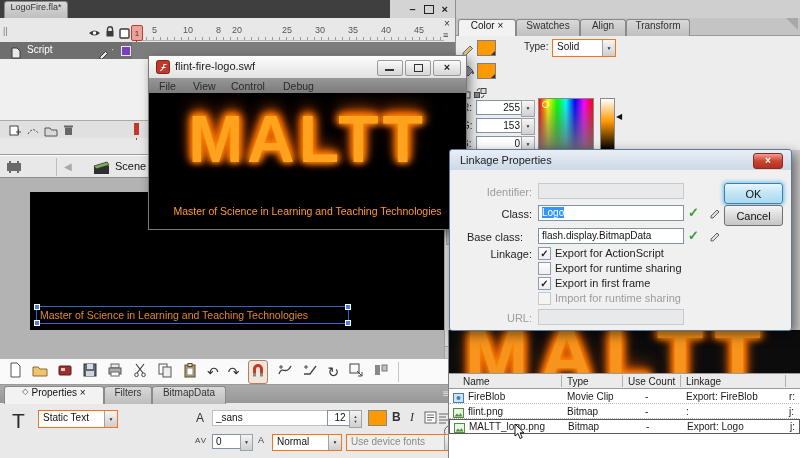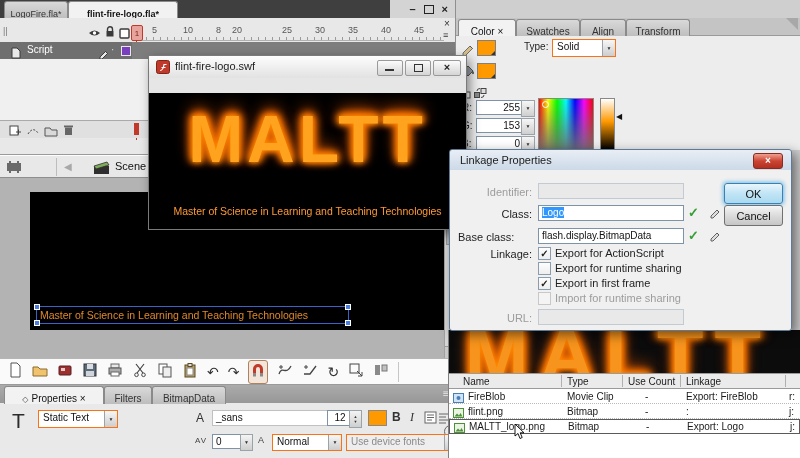--- a/index.html
+++ b/index.html
@@ -9,39 +9,36 @@
   .fld.dis{background:#e9e9e9;border-color:#c2cad2}
   .ddwrap{position:absolute;background:#fff;border:1px solid #f97316;font-size:10px;color:#111;line-height:14px;padding-left:4px;white-space:nowrap;overflow:hidden}
   .ddarrow{position:absolute;right:0;top:0;bottom:0;width:12px;background:linear-gradient(#f7f7f7,#cdcdcd);border-left:1px solid #9aa2aa;color:#333;font-size:5px;display:flex;align-items:center;justify-content:center}
   .vbtn{position:absolute;display:flex;align-items:center;justify-content:center;font-size:11px;color:#111;background:linear-gradient(#f6f6f6,#dedede 45%,#c6c6c6);border:1px solid #707070;border-radius:3px;cursor:default}
   .vbtn.primary{background:linear-gradient(#eaf6fd,#c4e6f6 45%,#a9d9f0);border-color:#3c7fb1;box-shadow:0 0 4px 1px #6fbbe8}
   .chk{position:absolute;width:11px;height:11px;background:linear-gradient(#fdfdfd,#eee);border:1px solid #8a9cae;display:flex;align-items:center;justify-content:center;font-size:10px;font-weight:bold;color:#1c1c1c;line-height:1}
   .chk.dis{border-color:#c8c8c8;background:#f4f4f4}
   .lbl{position:absolute;font-size:11px;color:#1e1e1e;white-space:nowrap}
   .lbl.dis{color:#9c9c9c}
   .gcheck{position:absolute;color:#35a035;font-size:13px;font-weight:bold}
-  .tab{position:absolute;border:1px solid #8a8a8a;border-bottom:none;border-radius:3px 3px 0 0;font-size:10px;display:flex;align-items:flex-end;justify-content:center;white-space:nowrap}
+  .tab{position:absolute;border:1px solid #8a8a8a;border-bottom:none;border-radius:3px 3px 0 0;font-size:10px;display:flex;align-items:flex-start;justify-content:center;white-space:nowrap}
   .tab.on{background:#f2f2f2;color:#111}
   .tab.off{background:linear-gradient(#d9d9d9,#bdbdbd);color:#333}
   .colhdr{position:absolute;font-size:10px;color:#222;white-space:nowrap}
   .cell{position:absolute;font-size:10px;color:#1a1a1a;white-space:nowrap}
   .rowline{position:absolute;left:0;right:0;border-bottom:1px dotted #b9b9b9}
   .firetxt{font-weight:bold;color:#ffa31e;text-shadow:0 0 5px #ff9000,0 -3px 9px #ff7400,0 -7px 16px #cf4f00,3px 0 9px #e86a00,-3px 0 9px #e86a00}
 </style>
 </head>
 <body>
 
 <div id="root">
 
   <div class="abs" style="left:0;top:0;width:390px;height:18px;background:#3f3f3f"></div>
   <div class="tab off" style="left:4px;top:1px;width:62px;height:17px;font-size:9px">
       <span>LogoFire.fla*</span>
-    </div>
-  <div class="tab on" style="left:68px;top:1px;width:108px;height:17px;font-size:9px;font-weight:bold">
-      <span>flint-fire-logo.fla*</span>
     </div>
   <div class="abs" style="left:390px;top:0;width:66px;height:18px;background:#d4d4d4;display:flex;align-items:center;justify-content:flex-end;gap:8px;padding-right:8px;box-sizing:border-box">
     <span style="font-size:11px;color:#222;font-weight:bold">–</span>
     <span style="width:8px;height:7px;border:1px solid #222;display:inline-block"></span>
     <span style="font-size:11px;color:#222;font-weight:bold">×</span>
   </div>
 
   <div class="abs" style="left:0;top:18px;width:456px;height:137px;background:#e8e8e8;border-bottom:1px solid #9a9a9a;box-sizing:border-box">
     <span class="abs" style="left:3px;top:8px;font-size:9px;color:#777">||</span>
 
@@ -375,20 +372,26 @@
           </svg></span>
       <span class="abs" style="left:26px;top:4px;font-size:11px;color:#222">flint-fire-logo.swf</span>
       <span class="abs" style="left:228px;top:4px;width:24px;height:14px;background:linear-gradient(#fbfbfb,#d5d5d5);border:1px solid #9a9a9a;border-radius:2px">
           <span style="position:absolute;left:7px;top:8px;width:9px;height:2px;background:#333"></span>
         </span>
       <span class="abs" style="left:256px;top:4px;width:24px;height:14px;background:linear-gradient(#fbfbfb,#d5d5d5);border:1px solid #9a9a9a;border-radius:2px">
           <span style="position:absolute;left:8px;top:3px;width:7px;height:6px;border:1.5px solid #333"></span>
         </span>
       <span class="abs" style="left:284px;top:4px;width:26px;height:14px;background:linear-gradient(#fbfbfb,#d5d5d5);border:1px solid #9a9a9a;border-radius:2px;text-align:center;font-size:11px;line-height:13px;color:#222;font-weight:bold"><span>×</span></span>
     </div>
+    <div class="abs" style="left:0;top:22px;width:317px;height:15px;background:linear-gradient(#979797,#7c7c7c)">
+      <span class="abs" style="left:10px;top:2px;font-size:10.5px;color:#2b2b2b">File</span>
+      <span class="abs" style="left:44px;top:2px;font-size:10.5px;color:#2b2b2b">View</span>
+      <span class="abs" style="left:82px;top:2px;font-size:10.5px;color:#2b2b2b">Control</span>
+      <span class="abs" style="left:134px;top:2px;font-size:10.5px;color:#2b2b2b">Debug</span>
+    </div>
     <div class="abs" style="left:0;top:37px;width:317px;height:136px;background:#000;overflow:hidden">
       <div class="firetxt" style="position:absolute;left:0;right:0;top:8px;text-align:center;font-size:66px;letter-spacing:4px">MALTT</div>
       <div style="position:absolute;left:0;right:0;bottom:12px;text-align:center;font-size:10.5px;color:#ff9933;white-space:nowrap">Master of Science in Learning and Teaching Technologies</div>
     </div>
   </div>
 
   <div class="abs" style="left:449px;top:149px;width:343px;height:182px;background:linear-gradient(#e9eef5,#ccd9e8 20px,#f0f0f0 20px);border:1px solid #5d7b99;border-radius:3px;box-shadow:4px 4px 12px rgba(0,0,0,0.5);z-index:9;box-sizing:border-box">
     <span class="abs" style="left:10px;top:4px;font-size:11px;color:#1a1a1a">Linkage Properties</span>
     <span class="abs" style="left:303px;top:3px;width:28px;height:14px;background:linear-gradient(#f0a090,#cc4433 50%,#b03020);border:1px solid #8a2a1c;border-radius:3px;text-align:center;line-height:13px;font-size:10px;color:#fff;font-weight:bold"><span>×</span></span>
 
@@ -402,21 +405,21 @@
     <div class="fld" style="left:88px;top:55px;width:138px;height:12px"><span style="background:#3197fd;color:#fff">Logo</span></div>
     <span class="gcheck" style="left:238px;top:55px">✓</span>
     <span class="abs" style="left:258px;top:55px"><svg width="13" height="13">
           <path d="M3 10l6-6 2 2-6 6H3z" fill="#ddd" stroke="#555" stroke-width="0.9"></path>
           <path d="M9 4l2 2" stroke="#555"></path>
         </svg></span>
     <div class="vbtn" style="left:274px;top:55px;width:57px;height:19px">
         <span>Cancel</span>
       </div>
 
-    <span class="lbl" style="left:8px;top:81px;width:74px;text-align:left">Base class:</span>
+    <span class="lbl" style="left:8px;top:81px;width:74px;text-align:center">Base class:</span>
     <div class="fld" style="left:88px;top:78px;width:138px;height:12px"><span>flash.display.BitmapData</span></div>
     <span class="gcheck" style="left:238px;top:78px">✓</span>
     <span class="abs" style="left:258px;top:78px"><svg width="13" height="13">
           <path d="M3 10l6-6 2 2-6 6H3z" fill="#ddd" stroke="#555" stroke-width="0.9"></path>
           <path d="M9 4l2 2" stroke="#555"></path>
         </svg></span>
 
     <span class="lbl" style="left:8px;top:98px;width:74px;text-align:right">Linkage:</span>
     <span class="chk" style="left:88px;top:97px">
         <span>✓</span>

